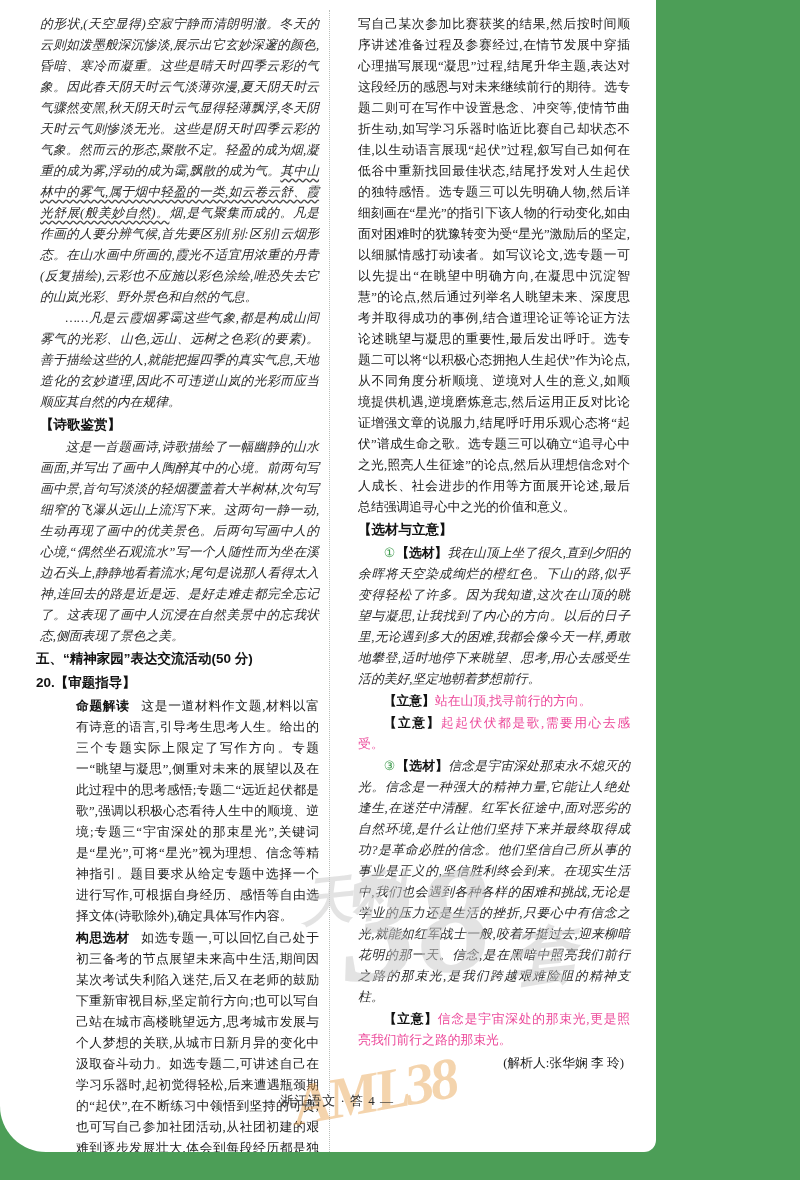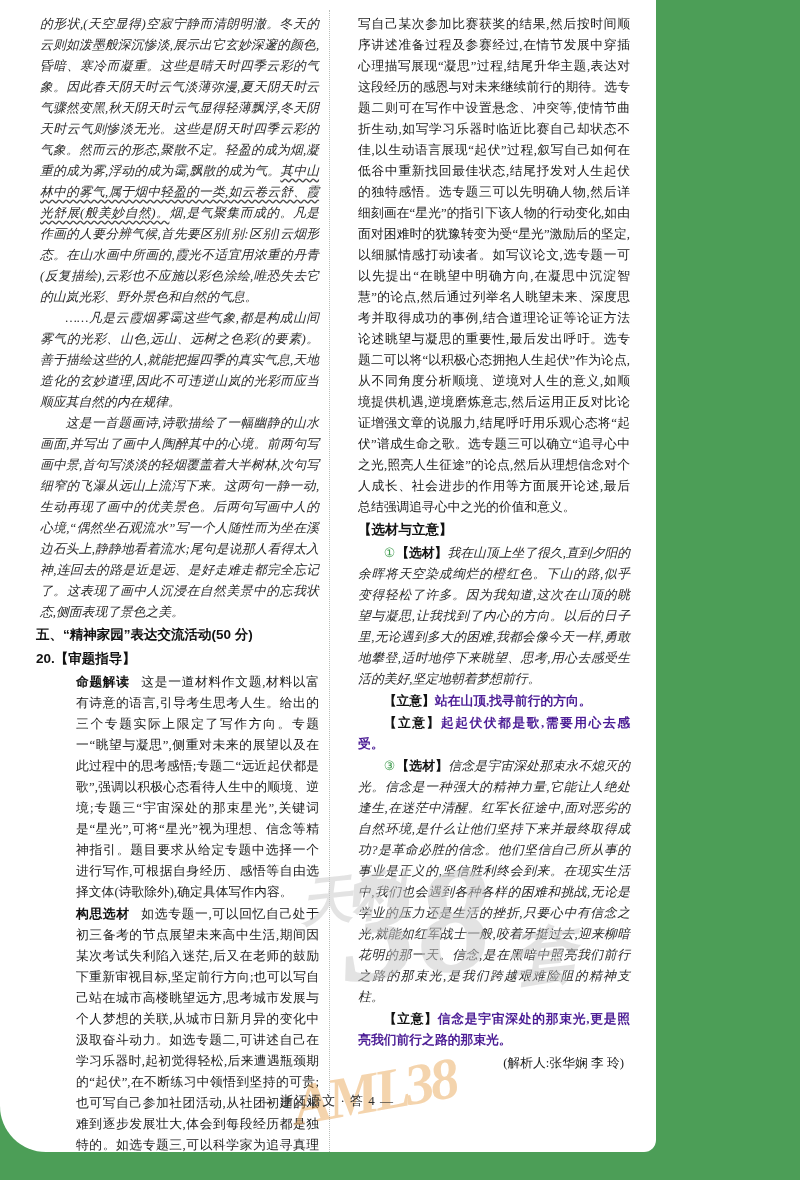--- a/index.html
+++ b/index.html
@@ -13,39 +13,40 @@
   .kai{font-style:italic;color:#2a2a2a;}
   .indent{text-indent:2em;}
   .wavy{text-decoration:underline;text-decoration-style:wavy;text-decoration-color:#4a4a4a;text-underline-offset:3px;}
   .h-black{font-family:"Liberation Sans","DejaVu Sans",sans-serif;font-weight:bold;font-style:normal;color:#111;}
   .heading{font-size:13.5px;line-height:24px;}
   .sec5{margin-left:-4px;}
   .q20{margin-left:-4px;}
   .block{margin-left:36px;}
   .lead{margin-right:0.9em;}
   .item-num{color:#3f9b4e;font-style:normal;margin-right:1px;}
-  .liyi-txt{font-style:normal;color:#4c1d95;font-weight:bold;}
+  .liyi-txt{font-style:normal;color:#ec4899;}
   .analysts{text-align:right;padding-right:6px;margin-top:2px;}
   .footer{position:absolute;left:0;width:100%;top:1092px;text-align:center;font-size:13px;color:#2e2e2e;letter-spacing:1px;}
   .wm-gray{position:absolute;left:305px;top:845px;width:270px;height:195px;color:#c9c9c9;opacity:.5;transform:rotate(-6deg);pointer-events:none;font-style:italic;}
   .wm-gray .t1{position:absolute;left:0;top:10px;font-size:52px;font-weight:bold;}
   .wm-gray .t2{position:absolute;left:38px;top:-10px;font-size:150px;font-weight:bold;font-family:"Liberation Serif",serif;}
   .wm-gray .t3{position:absolute;left:205px;top:78px;font-size:64px;font-weight:bold;}
   .wm-orange{position:absolute;left:292px;top:1058px;font-size:58px;font-weight:bold;font-style:italic;color:#e79a3e;opacity:.42;transform:rotate(-10deg);letter-spacing:-4px;pointer-events:none;font-family:"Liberation Serif",serif;}
 </style>
 </head>
 <body>
 
 <div class="sheet">
 
   <div class="cols">
 
     <div class="col col-left">
       <p class="kai"><span>的形状,(天空显得)空寂宁静而清朗明澈。冬天的云则如泼墨般深沉惨淡,展示出它玄妙深邃的颜色,昏暗、寒冷而凝重。这些是晴天时四季云彩的气象。因此春天阴天时云气淡薄弥漫,夏天阴天时云气骤然变黑,秋天阴天时云气显得轻薄飘浮,冬天阴天时云气则惨淡无光。这些是阴天时四季云彩的气象。然而云的形态,聚散不定。轻盈的成为烟,凝重的成为雾,浮动的成为霭,飘散的成为气。</span><span class="wavy">其中山林中的雾气,属于烟中轻盈的一类,如云卷云舒、霞光舒展(般美妙自然)。</span><span>烟,是气聚集而成的。凡是作画的人要分辨气候,首先要区别[别:区别]云烟形态。在山水画中所画的,霞光不适宜用浓重的丹青(反复描绘),云彩也不应施以彩色涂绘,唯恐失去它的山岚光彩、野外景色和自然的气息。</span></p>
       <p class="kai indent">……凡是云霞烟雾霭这些气象,都是构成山间雾气的光彩、山色,远山、远树之色彩(的要素)。善于描绘这些的人,就能把握四季的真实气息,天地造化的玄妙道理,因此不可违逆山岚的光彩而应当顺应其自然的内在规律。</p>
+      <p class="h-black heading">【诗歌鉴赏】</p>
       <p class="kai indent">这是一首题画诗,诗歌描绘了一幅幽静的山水画面,并写出了画中人陶醉其中的心境。前两句写画中景,首句写淡淡的轻烟覆盖着大半树林,次句写细窄的飞瀑从远山上流泻下来。这两句一静一动,生动再现了画中的优美景色。后两句写画中人的心境,“偶然坐石观流水”写一个人随性而为坐在溪边石头上,静静地看着流水;尾句是说那人看得太入神,连回去的路是近是远、是好走难走都完全忘记了。这表现了画中人沉浸在自然美景中的忘我状态,侧面表现了景色之美。</p>
       <p class="h-black heading sec5">五、“精神家园”表达交流活动(50 分)</p>
       <p class="heading q20"><span class="h-black">20.</span><span class="h-black">【审题指导】</span></p>
       <p class="block"><span class="h-black lead">命题解读</span><span>这是一道材料作文题,材料以富有诗意的语言,引导考生思考人生。给出的三个专题实际上限定了写作方向。专题一“眺望与凝思”,侧重对未来的展望以及在此过程中的思考感悟;专题二“远近起伏都是歌”,强调以积极心态看待人生中的顺境、逆境;专题三“宇宙深处的那束星光”,关键词是“星光”,可将“星光”视为理想、信念等精神指引。题目要求从给定专题中选择一个进行写作,可根据自身经历、感悟等自由选择文体(诗歌除外),确定具体写作内容。</span></p>
       <p class="block"><span class="h-black lead">构思选材</span><span>如选专题一,可以回忆自己处于初三备考的节点展望未来高中生活,期间因某次考试失利陷入迷茫,后又在老师的鼓励下重新审视目标,坚定前行方向;也可以写自己站在城市高楼眺望远方,思考城市发展与个人梦想的关联,从城市日新月异的变化中汲取奋斗动力。如选专题二,可讲述自己在学习乐器时,起初觉得轻松,后来遭遇瓶颈期的“起伏”,在不断练习中领悟到坚持的可贵;也可写自己参加社团活动,从社团初建的艰难到逐步发展壮大,体会到每段经历都是独特的。如选专题三,可以科学家为追寻真理之光不懈探索为例,结合自身对科学知识的热爱,讲述在参加科技创新大赛时,以科学家精神为光,克服重重困难,完成作品的过程;也可写在黑暗的日子里,朋友温暖的鼓励如同那束光,照亮自己走出阴霾,重新拥抱生活。</span></p>
       <p class="block"><span class="h-black lead">展开写作</span><span>如写记叙文,选专题一则可采用倒叙手法开篇,先</span></p>
     </div>
 
     <div class="col col-right">
       <p>写自己某次参加比赛获奖的结果,然后按时间顺序讲述准备过程及参赛经过,在情节发展中穿插心理描写展现“凝思”过程,结尾升华主题,表达对这段经历的感恩与对未来继续前行的期待。选专题二则可在写作中设置悬念、冲突等,使情节曲折生动,如写学习乐器时临近比赛自己却状态不佳,以生动语言展现“起伏”过程,叙写自己如何在低谷中重新找回最佳状态,结尾抒发对人生起伏的独特感悟。选专题三可以先明确人物,然后详细刻画在“星光”的指引下该人物的行动变化,如由面对困难时的犹豫转变为受“星光”激励后的坚定,以细腻情感打动读者。如写议论文,选专题一可以先提出“在眺望中明确方向,在凝思中沉淀智慧”的论点,然后通过列举名人眺望未来、深度思考并取得成功的事例,结合道理论证等论证方法论述眺望与凝思的重要性,最后发出呼吁。选专题二可以将“以积极心态拥抱人生起伏”作为论点,从不同角度分析顺境、逆境对人生的意义,如顺境提供机遇,逆境磨炼意志,然后运用正反对比论证增强文章的说服力,结尾呼吁用乐观心态将“起伏”谱成生命之歌。选专题三可以确立“追寻心中之光,照亮人生征途”的论点,然后从理想信念对个人成长、社会进步的作用等方面展开论述,最后总结强调追寻心中之光的价值和意义。</p>

